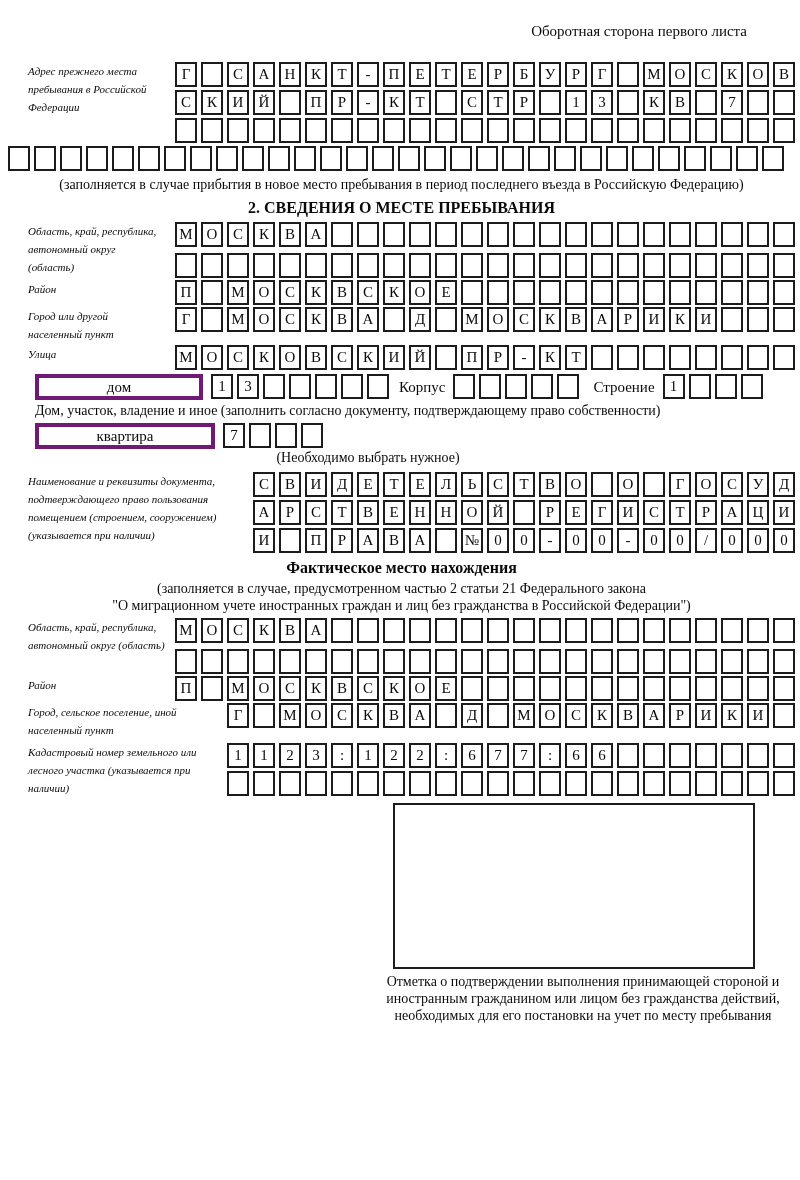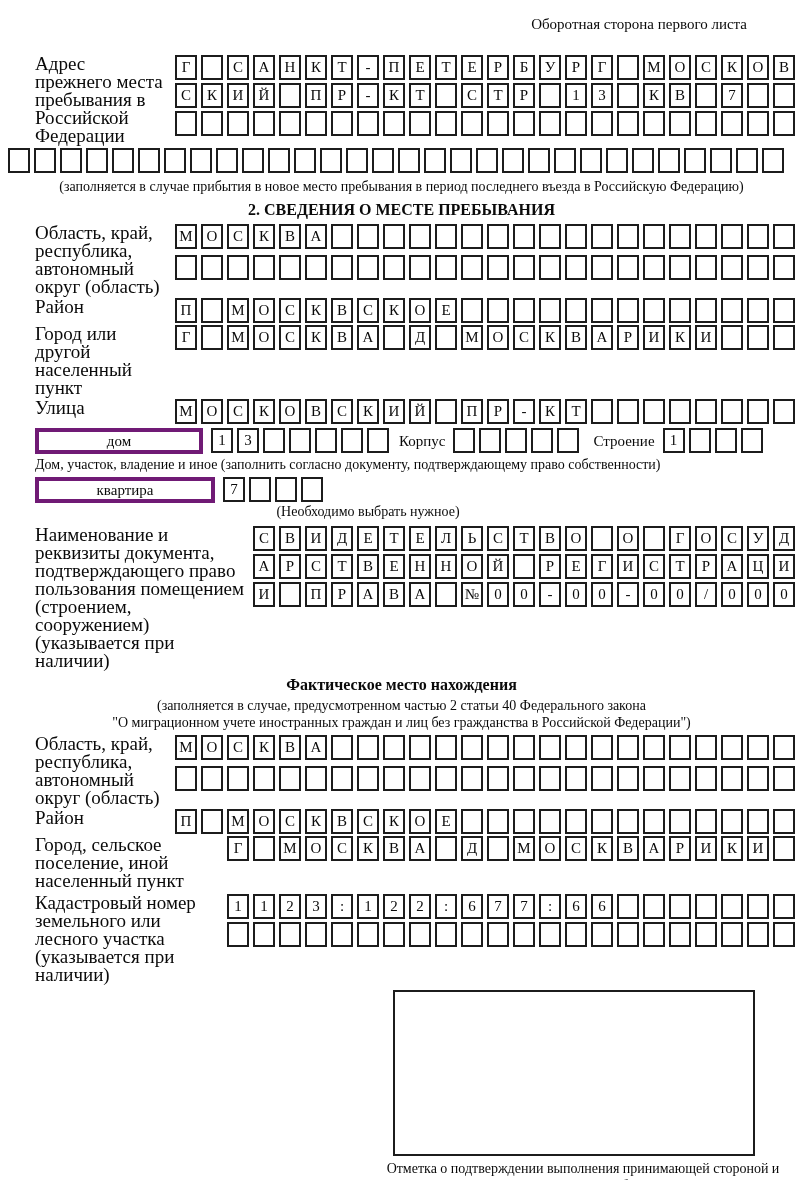--- a/index.html
+++ b/index.html
@@ -1,24 +1,24 @@
 <!DOCTYPE html>
 <html><head>
 <meta charset="utf-8">
 <style>
   html,body{margin:0;padding:0;background:#ffffff;}
   .page{
     width:800px;height:1180px;margin:0 auto;background:#ffffff;color:#0a0a0a;
     font-family:"Liberation Serif","DejaVu Serif",serif;
     position:relative;overflow:hidden;box-sizing:border-box;
-    padding:0 5px 0 8px;
+    padding:7px 5px 0 8px;
   }
   .hdr-note{margin-top:16px;text-align:right;padding-right:48px;font-size:15px;}
   .frow{display:flex;align-items:flex-start;}
-  .label{font-size:19px;line-height:18px;margin-left:27px;}
+  .label{font-size:11px;line-height:18px;margin-left:20px;font-style:italic;}
   .rows{margin-left:auto;display:flex;flex-direction:column;gap:6px;}
   .rows3{margin-left:auto;display:flex;flex-direction:column;gap:3px;}
   .cellrow{display:flex;gap:4px;justify-content:flex-end;margin-left:auto;}
   .cellrow.leftalign{margin-left:0;justify-content:flex-start;}
   .cell{
     width:22px;height:25px;box-sizing:border-box;border:2px solid #1c1c1c;
     display:flex;align-items:center;justify-content:center;
     font-size:15px;flex:0 0 auto;background:#fff;
   }
   .caption{text-align:center;font-size:14px;line-height:17px;margin-top:5px;}
@@ -443,21 +443,21 @@
           <div class="cell">0</div>
           <div class="cell">/</div>
           <div class="cell">0</div>
           <div class="cell">0</div>
           <div class="cell">0</div>
         </div>
     </div>
   </div>
 
   <div class="sec-title mt6">Фактическое место нахождения</div>
-  <div class="caption" style="margin-top:3px;">(заполняется в случае, предусмотренном частью 2 статьи 40 Федерального закона</div>
+  <div class="caption" style="margin-top:3px;">(заполняется в случае, предусмотренном частью 2 статьи 21 Федерального закона</div>
   <div class="caption" style="margin-top:0;">"О миграционном учете иностранных граждан и лиц без гражданства в Российской Федерации")</div>
 
   <div class="frow mt4">
     <div class="label w140">Область, край, республика, автономный округ (область)</div>
     <div class="rows">
       <div class="cellrow">
           <div class="cell">М</div>
           <div class="cell">О</div>
           <div class="cell">С</div>
           <div class="cell">К</div>

